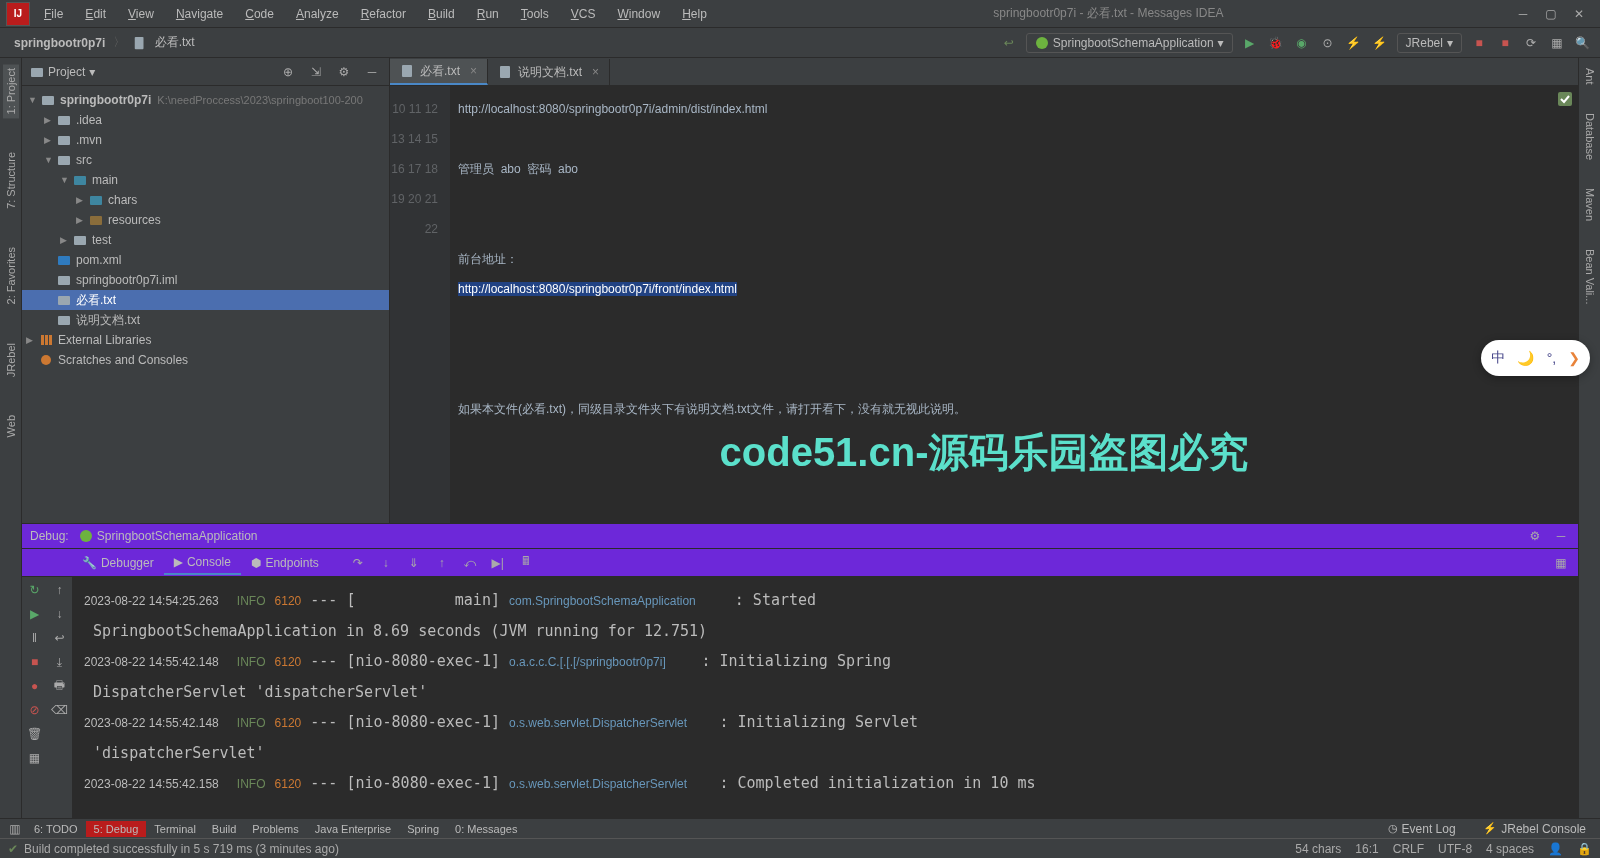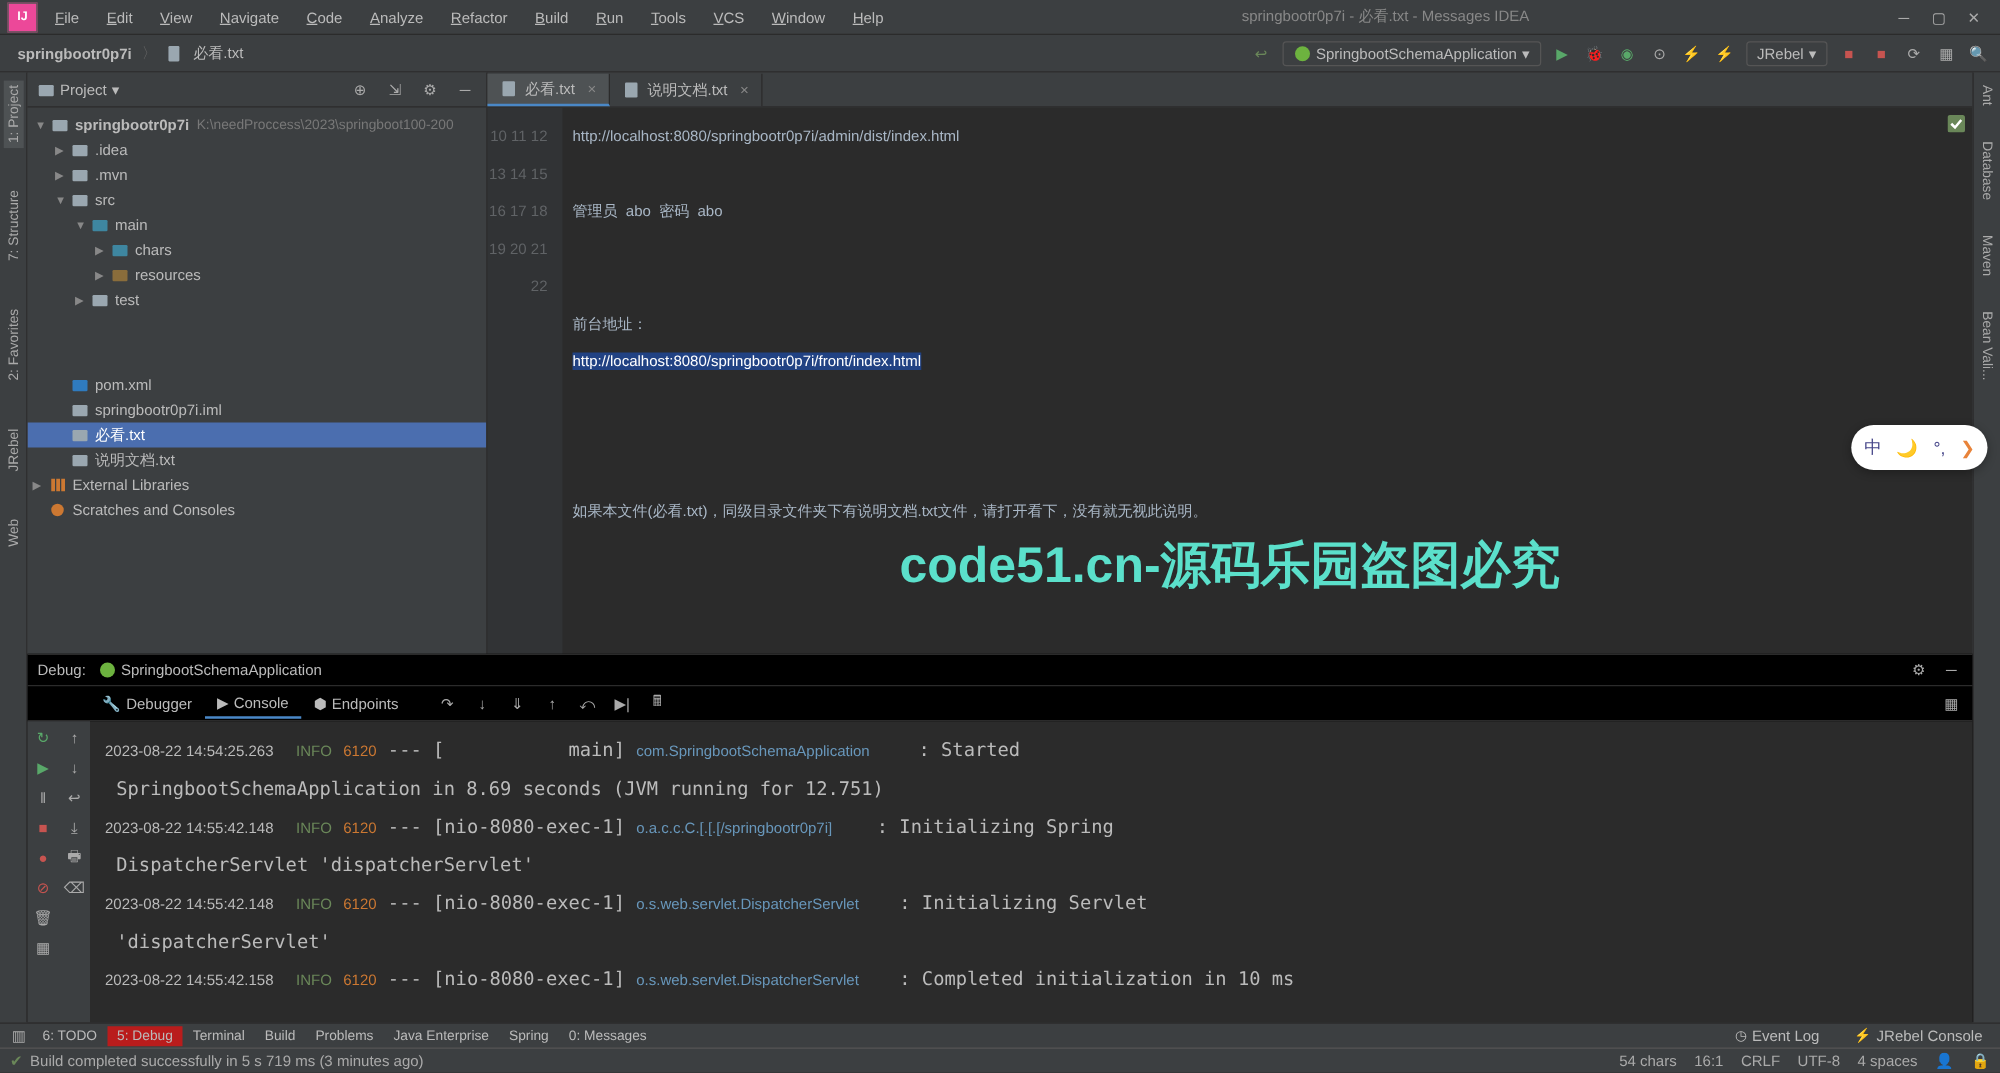--- a/index.html
+++ b/index.html
@@ -1,18 +1,18 @@
 <!DOCTYPE html>
 <html><head>
 <meta charset="utf-8">
 <style>
 *{margin:0;padding:0;box-sizing:border-box;font-family:"Segoe UI",Arial,sans-serif;font-size:12px;user-select:none}
 body{background:#3c3f41;color:#bbb;width:1600px;height:858px;overflow:hidden;position:relative}
 .titlebar{height:28px;background:#3c3f41;display:flex;align-items:center;border-bottom:1px solid #2b2b2b}
-.app-icon{width:24px;height:24px;margin:16px 6px;background:#ec4899;border:1px solid #555;display:flex;align-items:center;justify-content:center;color:#fff;font-weight:bold;font-size:10px}
+.app-icon{width:24px;height:24px;margin:16px 6px;background:#b91c1c;border:1px solid #555;display:flex;align-items:center;justify-content:center;color:#fff;font-weight:bold;font-size:10px}
 .menubar{display:flex;gap:6px}
 .menu-item{padding:4px 8px;cursor:pointer}
 .menu-item u{text-decoration:underline}
 .title-center{flex:1;text-align:center;color:#888}
 .win-controls{display:flex;gap:14px;padding:0 14px}
 .win-btn{width:14px;height:14px;cursor:pointer;display:flex;align-items:center;justify-content:center;color:#aaa}
 .breadcrumb-bar{height:30px;background:#3c3f41;display:flex;align-items:center;border-bottom:1px solid #2b2b2b;padding:0 8px}
 .crumb{padding:2px 6px;color:#bbb}
 .crumb-sep{color:#666;margin:0 2px}
 .file-icon-s{width:14px;height:14px;display:inline-block;vertical-align:middle;margin-right:4px}
@@ -40,21 +40,21 @@
 .editor-area{flex:1;display:flex;flex-direction:column;background:#2b2b2b}
 .editor-tabs{height:28px;background:#3c3f41;display:flex;align-items:flex-end;border-bottom:1px solid #2b2b2b}
 .ed-tab{height:26px;padding:0 10px;display:flex;align-items:center;gap:6px;background:#3c3f41;border-right:1px solid #2b2b2b;cursor:pointer;color:#bbb}
 .ed-tab.active{background:#4e5254;border-bottom:2px solid #4a88c7}
 .ed-close{color:#888;cursor:pointer;margin-left:4px}
 .editor-body{flex:1;display:flex;font-family:Consolas,monospace;font-size:15px;position:relative;overflow:hidden}
 .gutter{width:60px;background:#313335;text-align:right;padding:8px 12px 0 0;color:#606366;line-height:30px}
 .code{flex:1;padding:8px 0 0 8px;color:#a9b7c6;line-height:30px;white-space:pre}
 .code .sel{background:#214283;color:#fff}
 .watermark{position:absolute;top:50%;left:50%;transform:translate(-50%,-50%);font-size:40px;color:#5eead4;font-weight:bold;pointer-events:none;opacity:.95;font-family:sans-serif}
-.debug-panel{height:295px;background:#000000;border-top:1px solid #2b2b2b;display:flex;flex-direction:column;position:absolute;bottom:40px;left:22px;right:22px}
+.debug-panel{height:295px;background:#6d28d9;border-top:1px solid #2b2b2b;display:flex;flex-direction:column;position:absolute;bottom:40px;left:22px;right:22px}
 .debug-header{height:25px;display:flex;align-items:center;padding:0 8px;border-bottom:1px solid #2b2b2b}
 .debug-title{color:#bbb}
 .debug-header-tools{margin-left:auto;display:flex;gap:8px}
 .debug-tabs{height:28px;display:flex;align-items:center;border-bottom:1px solid #2b2b2b;padding-left:50px}
 .dbg-tab{padding:4px 10px;display:flex;align-items:center;gap:4px;cursor:pointer;color:#bbb}
 .dbg-tab.active{border-bottom:2px solid #4a88c7}
 .dbg-toolbar{margin-left:20px;display:flex;gap:10px}
 .debug-body{flex:1;display:flex;background:#2b2b2b}
 .debug-left-tools{width:50px;display:flex;flex-direction:column;background:#3c3f41}
 .dlt-col{width:25px;display:flex;flex-direction:column;gap:6px;padding-top:4px;align-items:center}
@@ -231,21 +231,21 @@
         </div>
         <div class="tree-row" style="padding-left: 38px;">
           <span class="tree-arrow">▶</span>
           <span class="tree-icon">
             <svg width="14" height="14">
               <rect x="1" y="3" width="12" height="9" rx="1" fill="#9aa7b0"></rect>
             </svg>
           </span>
           <span class="tree-label">test</span>
         </div>
-        <div class="tree-row" style="padding-left: 22px; margin-top: 48px;">
+        <div class="tree-row" style="padding-left: 22px;">
           <span class="tree-arrow"></span>
           <span class="tree-icon">
             <svg width="14" height="14">
               <rect x="1" y="3" width="12" height="9" rx="1" fill="#2f7bbf"></rect>
             </svg>
           </span>
           <span class="tree-label">pom.xml</span>
         </div>
         <div class="tree-row" style="padding-left: 22px;">
           <span class="tree-arrow"></span>

